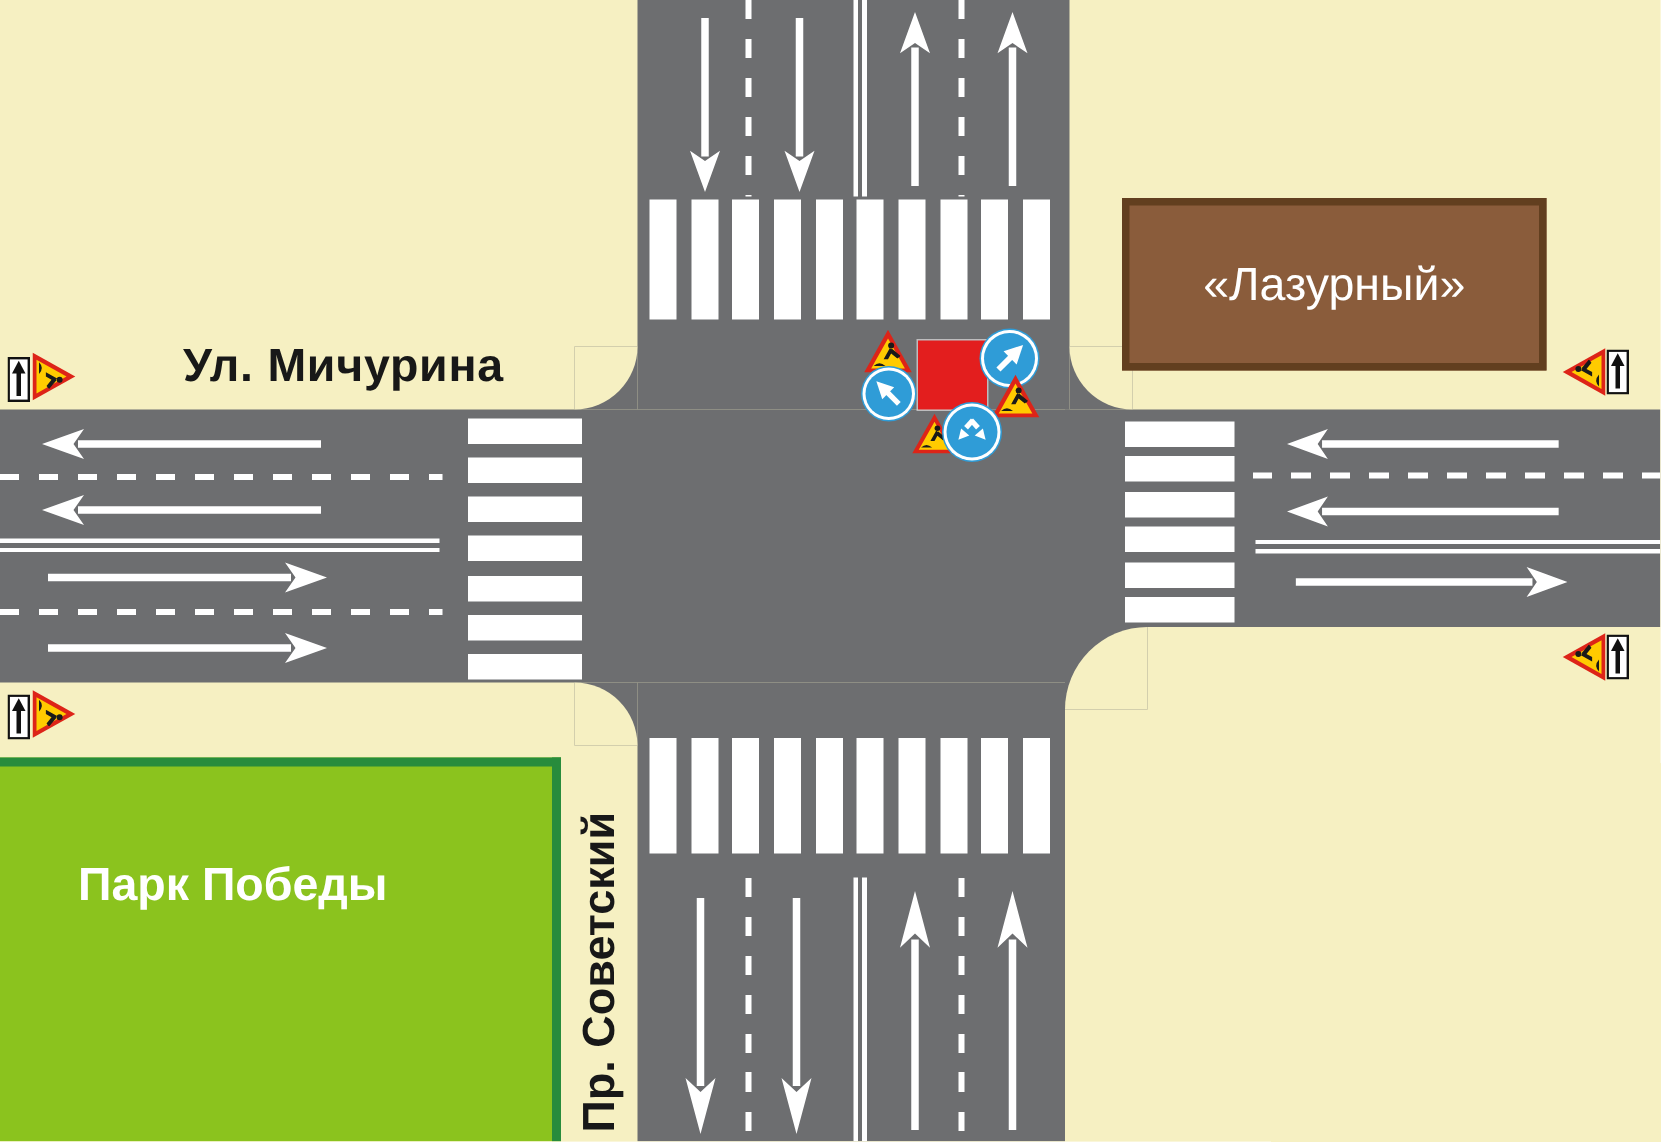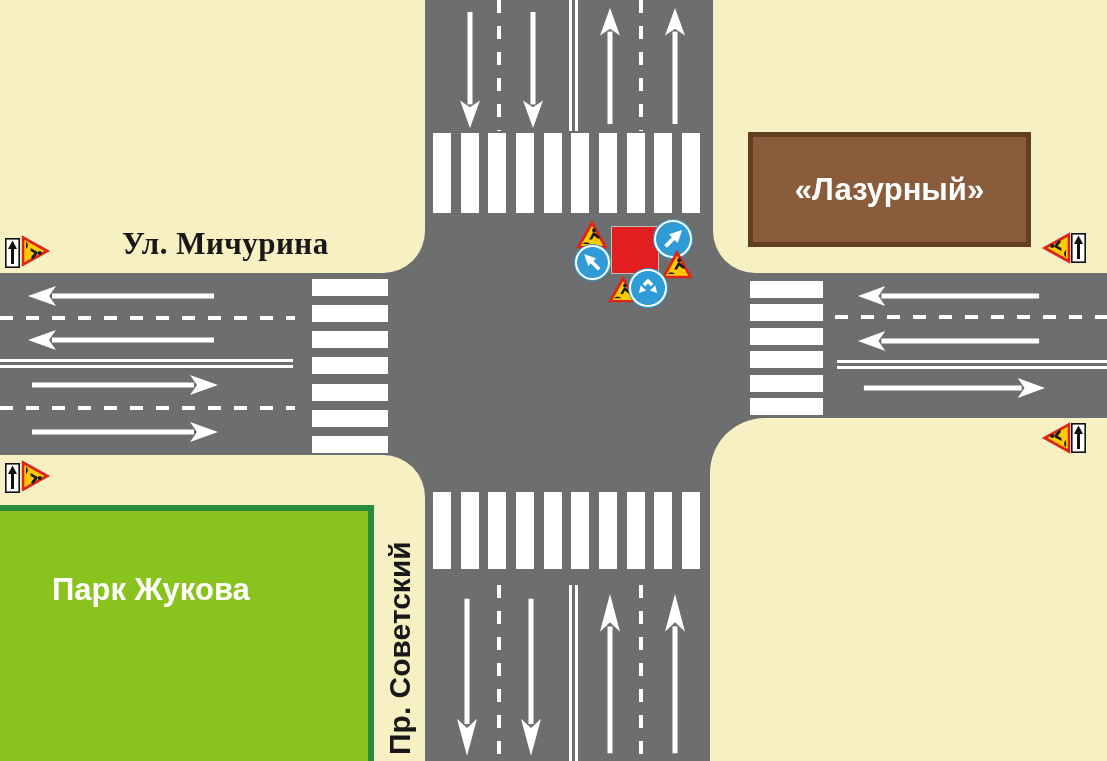--- a/index.html
+++ b/index.html
@@ -27,41 +27,41 @@
   .dash-h{position:absolute;height:4px;background-image:repeating-linear-gradient(90deg,var(--marking,#fff) 0 13px,transparent 13px 26px);}
   .dbl-v{position:absolute;width:9px;background:linear-gradient(90deg,var(--marking,#fff) 0 3px,transparent 3px 6px,var(--marking,#fff) 6px 9px);}
   .dbl-h{position:absolute;height:9px;background:linear-gradient(180deg,var(--marking,#fff) 0 3px,transparent 3px 6px,var(--marking,#fff) 6px 9px);}
 
   .arrow{position:absolute;}
   .arrow svg{display:block;width:100%;height:100%;}
   .flip-v{transform:scaleY(-1);}
   .flip-h{transform:scaleX(-1);}
 
   
-  .street-label{position:absolute;font-weight:bold;color:#181818;font-size:31px;letter-spacing:0.5px;white-space:nowrap;font-family:Liberation Serif, serif;}
+  .street-label{position:absolute;font-weight:bold;color:#181818;font-size:31px;letter-spacing:0.5px;white-space:nowrap;}
   .street-label-v{
     position:absolute;left:375px;top:505px;width:256px;height:50px;
     transform:rotate(-90deg) translateX(-256px);transform-origin:0 0;
     font-weight:bold;color:#181818;font-size:30px;line-height:50px;
     padding-left:6px;white-space:nowrap;box-sizing:border-box;
   }
   .park{
     position:absolute;left:0;top:505px;width:374px;height:256px;box-sizing:border-box;
     background:var(--park-fill,#8BC31E);
     border-top:6px solid var(--park-border,#288C3C);
     border-right:6px solid var(--park-border,#288C3C);
   }
   .park-label{margin:56px 0 0 52px;color:#fff;font-weight:bold;font-size:31px;line-height:1.5;}
   .building{
     position:absolute;left:748px;top:132px;width:283px;height:115px;box-sizing:border-box;
     background:var(--building-fill,#8A5C3B);
     border:5px solid var(--building-border,#623F1F);
     display:flex;align-items:center;justify-content:center;
   }
-  .building-label{color:#fff;font-weight:bold;font-size:31px;white-space:nowrap;}
+  .building-label{color:#fff;font-weight:normal;font-size:31px;white-space:nowrap;}
 
   
   .closure-square{position:absolute;background:var(--closure-red,#E31E1E);box-shadow:0 0 0 1px rgba(255,255,255,.55);}
   .sign-tri{position:absolute;}
   .sign-tri svg{display:block;width:100%;height:100%;}
   .rot90{transform:rotate(90deg);}
   .rot-90{transform:rotate(-90deg);}
   .blue-sign{
     position:absolute;border-radius:50%;background:var(--sign-blue,#2F9CD7);
     box-shadow:0 0 0 2px #fff,0 0 0 3px var(--sign-blue,#2F9CD7);
@@ -233,21 +233,21 @@
         <line x1="186" y1="12" x2="24" y2="12" stroke="#fff" stroke-width="5"></line>
         <polygon points="0,12 28,2 21,12 28,22" fill="#fff"></polygon>
       </svg>
   </div>
 
   <div class="street-label" style="left:122px;top:226px;">Ул. Мичурина</div>
   <div class="street-label-v">Пр. Советский</div>
 
   <div class="park">
     <div class="park-label">
-      <div>Парк Жукова</div>
+      <div>Парк Победы</div>
     </div>
   </div>
 
   <div class="building">
     <div class="building-label">«Лазурный»</div>
   </div>
 
   <div class="sign-tri" style="left:575px;top:219px;width:34px;height:30px;">
     <svg viewBox="0 0 40 36">
         <polygon points="20,1 39,35 1,35" style="fill:var(--sign-triangle-red,#DD2418)"></polygon>

